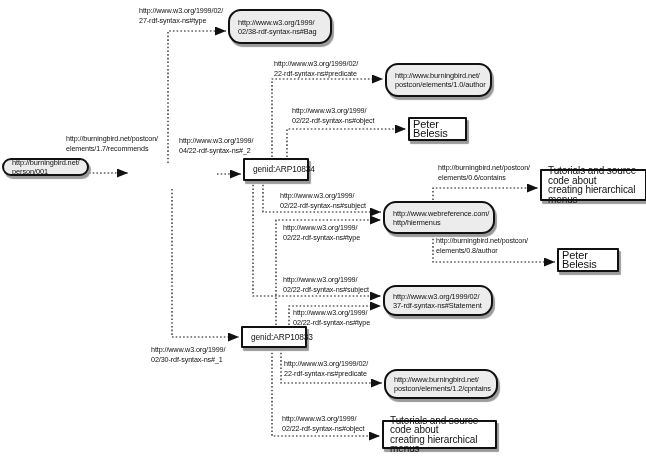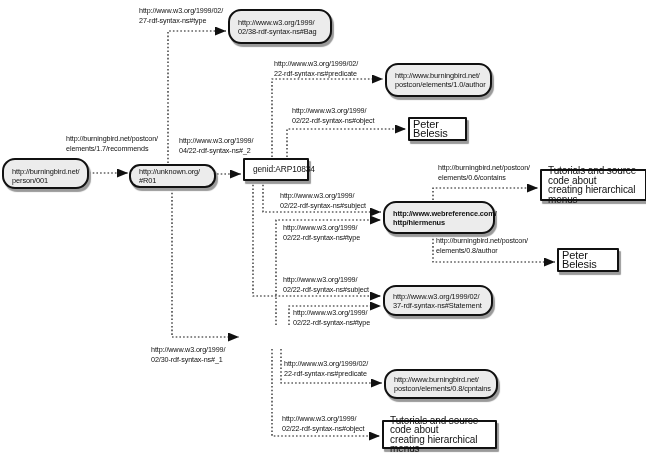--- a/index.html
+++ b/index.html
@@ -52,59 +52,58 @@
       <polyline points="276,325 276,220 381,220" marker-end="url(#arrow)"></polyline>
       <polyline points="253,181 253,296 381,296" marker-end="url(#arrow)"></polyline>
       <polyline points="289,325 289,306 381,306" marker-end="url(#arrow)"></polyline>
       <polyline points="281,349 281,383 382,383" marker-end="url(#arrow)"></polyline>
       <polyline points="272,349 272,436 380,436" marker-end="url(#arrow)"></polyline>
       <polyline points="433,200 433,188 538,188" marker-end="url(#arrow)"></polyline>
       <polyline points="433,235 433,262 555,262" marker-end="url(#arrow)"></polyline>
     </g>
   </svg>
 
-  <div class="node-ellipse" style="left:2px; top:158px; width:87px; height:31px;justify-content:flex-end;">
+  <div class="node-ellipse" style="left:2px; top:158px; width:87px; height:18px;">
     <span>http://burningbird.net/</span>
     <span>person/001</span>
   </div>
 
-  <div class="node-ellipse" style="left:129px; top:164px; width:87px; height:24px; border-radius:11px; padding-top:1px; padding-bottom:1px;">
-    <span>http://unknown.org/</span>
-    <span>#R01</span>
-  </div>
 
   <div class="node-ellipse" style="left:228px; top:9px; width:104px; height:35px;">
     <span>http://www.w3.org/1999/</span>
     <span>02/38-rdf-syntax-ns#Bag</span>
   </div>
 
   <div class="node-ellipse" style="left:385px; top:63px; width:107px; height:34px;">
     <span>http://www.burningbird.net/</span>
     <span>postcon/elements/1.0/author</span>
   </div>
 
-  <div class="node-ellipse" style="left:383px; top:201px; width:112px; height:33px;font-weight:bold;">
+  <div class="node-ellipse" style="left:383px; top:201px; width:112px; height:33px;">
     <span>http://www.webreference.com/</span>
     <span>http/hiermenus</span>
   </div>
 
   <div class="node-ellipse" style="left:383px; top:285px; width:110px; height:31px;">
     <span>http://www.w3.org/1999/02/</span>
     <span>37-rdf-syntax-ns#Statement</span>
   </div>
 
   <div class="node-ellipse" style="left:384px; top:369px; width:114px; height:30px; padding-top:1px; padding-bottom:1px;">
     <span>http://www.burningbird.net/</span>
-    <span>postcon/elements/0.8/cpntains</span>
+    <span>postcon/elements/1.2/cpntains</span>
   </div>
 
   <div class="node-rect genid" style="left:243px; top:158px; width:66px; height:23px;">
     <span>genid:ARP10834</span>
   </div>
 
+  <div class="node-rect genid" style="left:241px; top:326px; width:66px; height:22px;">
+    <span>genid:ARP10833</span>
+  </div>
 
   <div class="node-rect center" style="left:408px; top:117px; width:59px; height:22px;">
     <span>Peter Belesis</span>
   </div>
 
   <div class="node-rect center" style="left:557px; top:248px; width:62px; height:24px;">
     <span>Peter Belesis</span>
   </div>
 
   <div class="node-rect multiline" style="left:540px; top:169px; width:107px; height:32px;">

